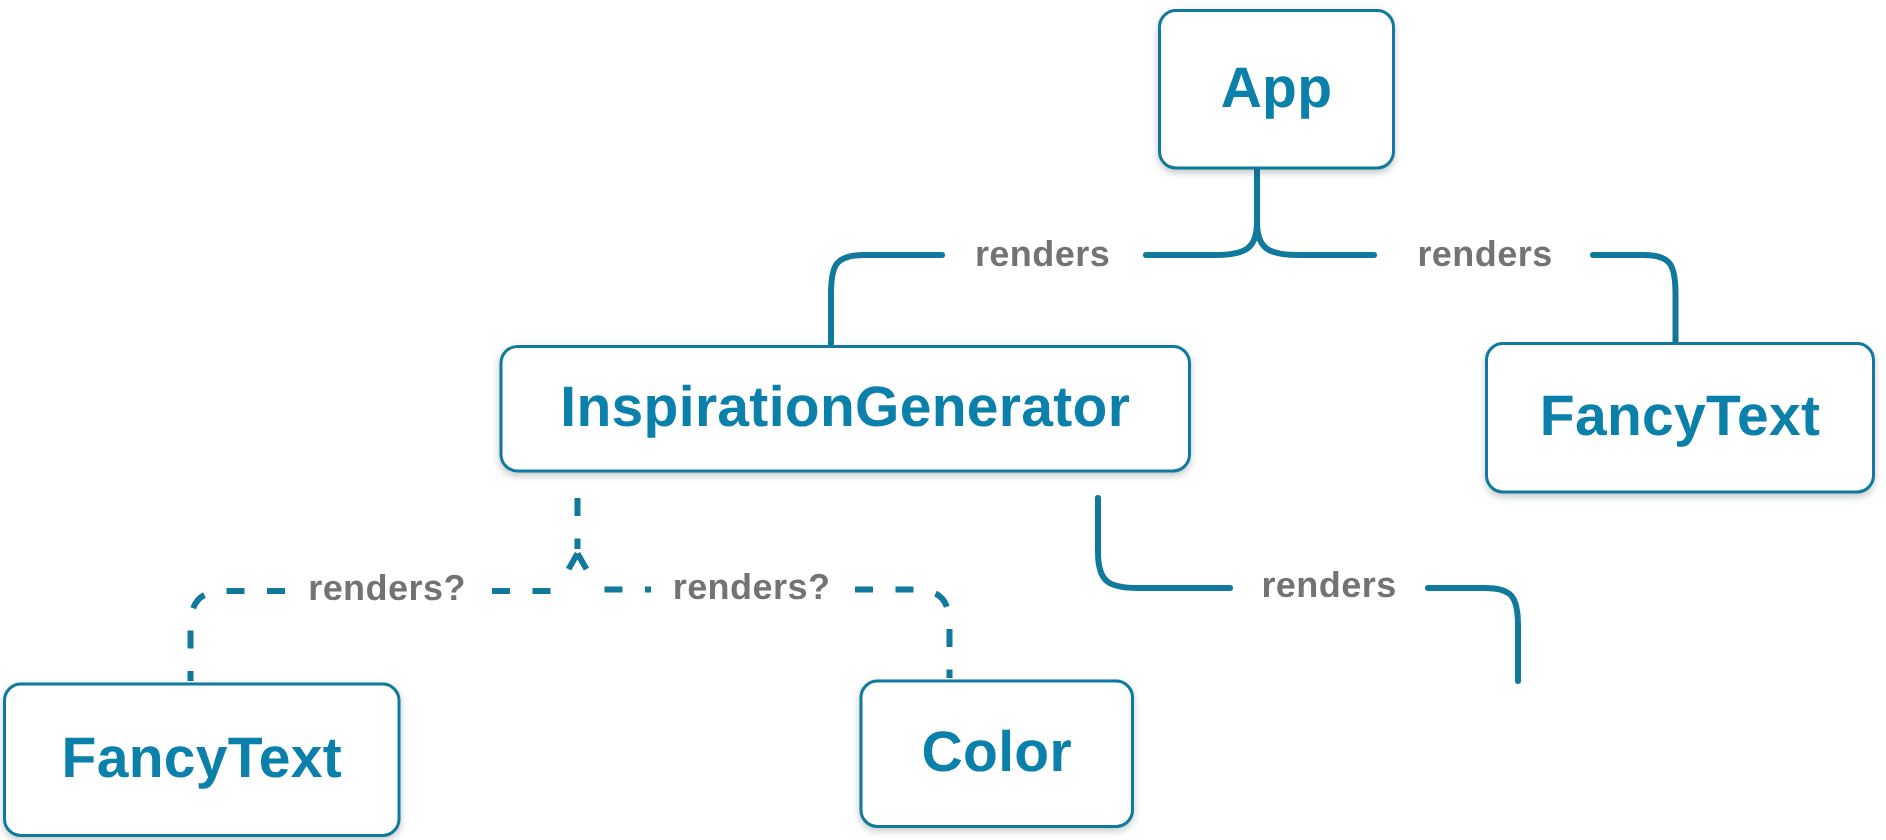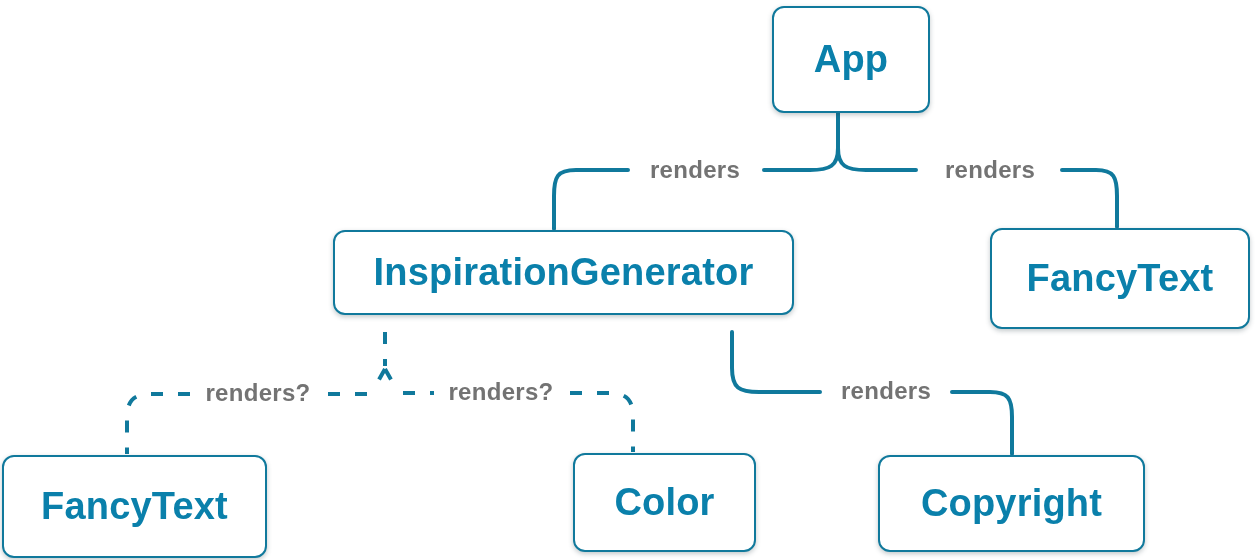--- a/index.html
+++ b/index.html
@@ -106,23 +106,20 @@
   </div>
 
   <div class="node node-fancytext-bottom">
     <span>FancyText</span>
   </div>
 
   <div class="node node-color">
     <span>Color</span>
   </div>
 
-  <div class="node node-copyright">
-    <span>Copyright</span>
-  </div>
 
   <span class="edge-label label-app-ig">renders</span>
   <span class="edge-label label-app-fancytext">renders</span>
   <span class="edge-label label-ig-fancytext">renders?</span>
   <span class="edge-label label-ig-color">renders?</span>
   <span class="edge-label label-ig-copyright">renders</span>
 
 </div>
 
 </body></html>

